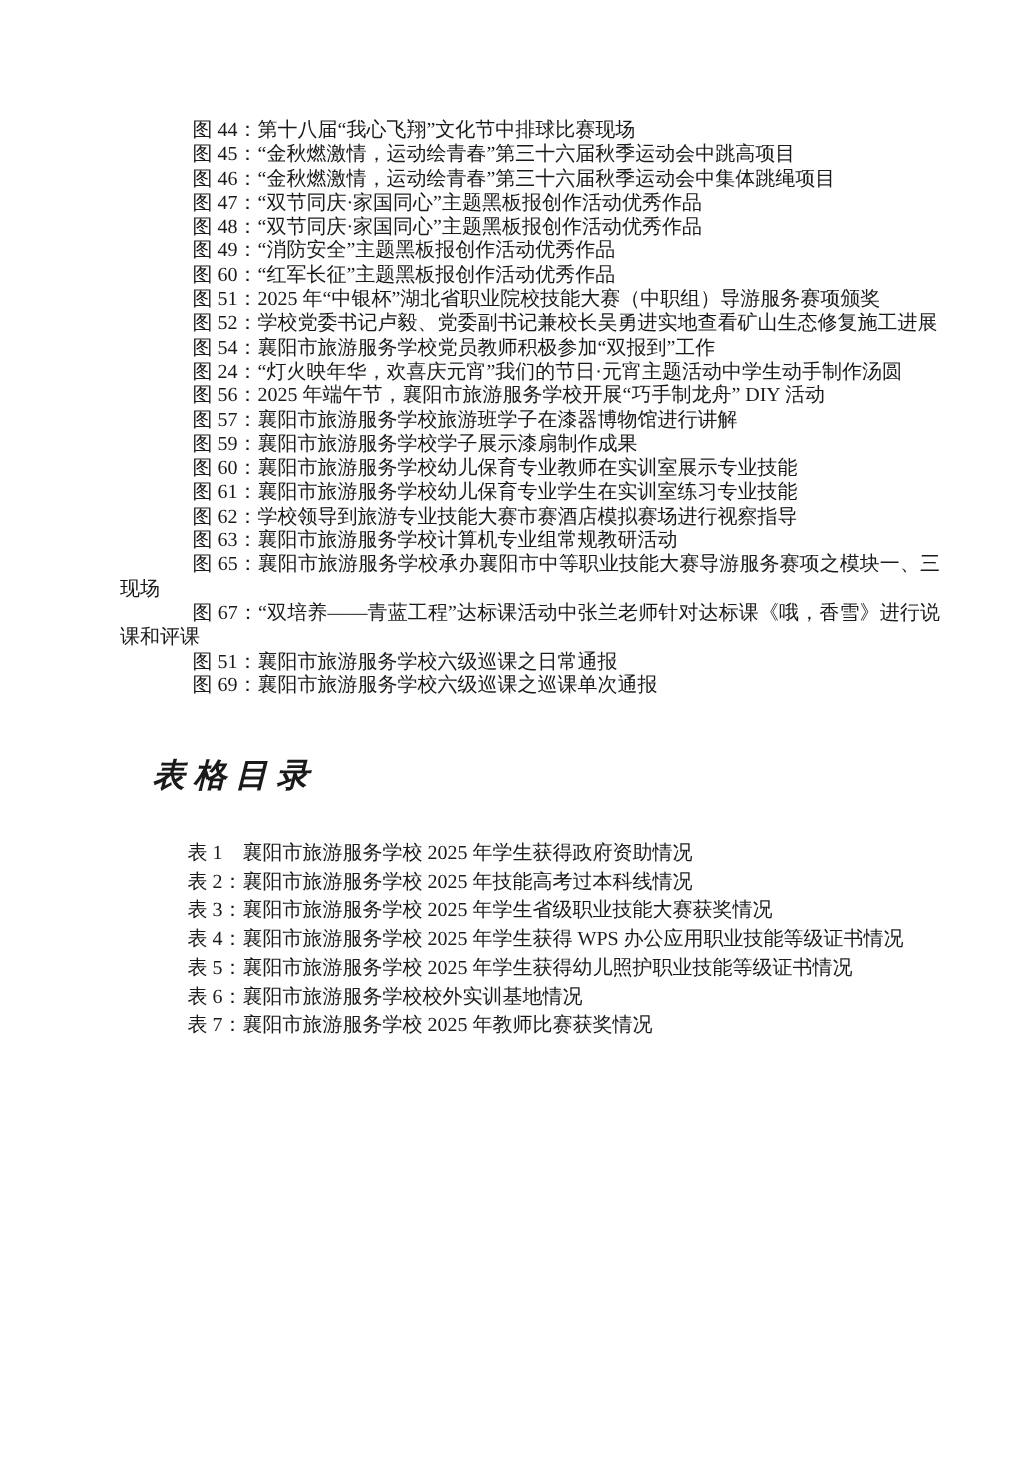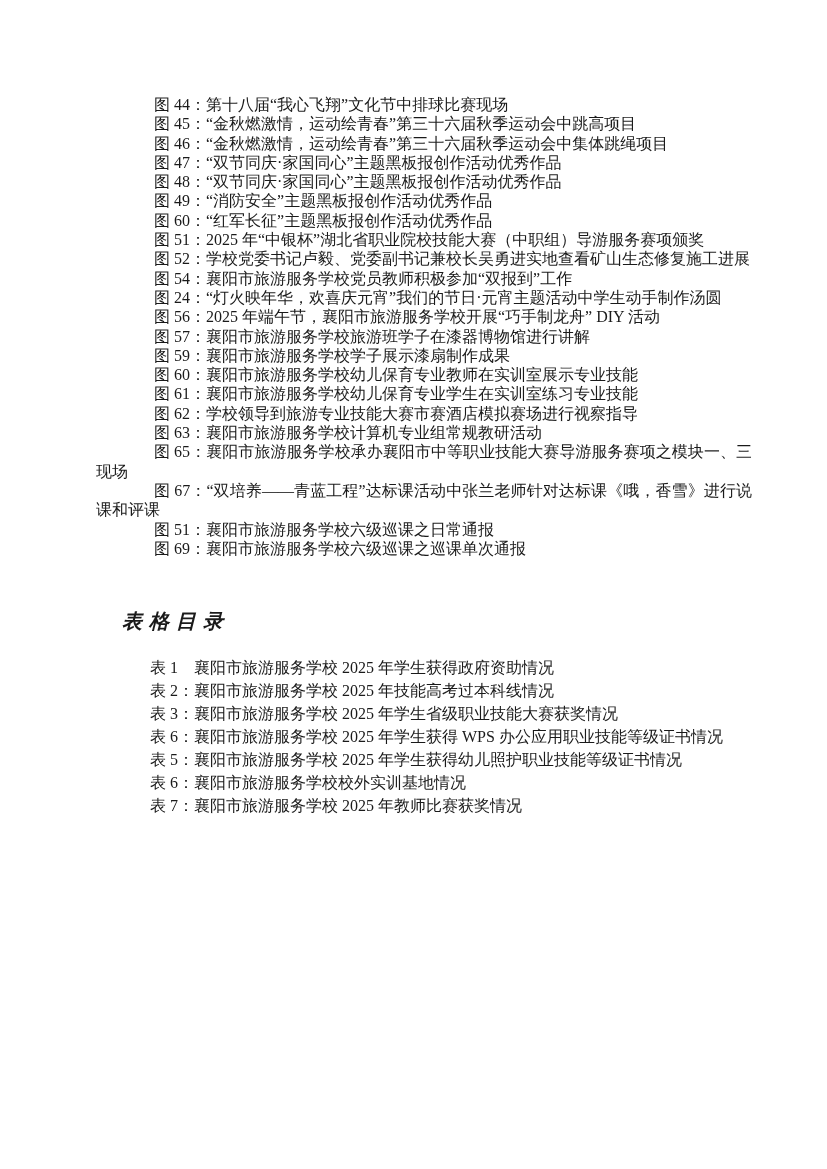--- a/index.html
+++ b/index.html
@@ -33,29 +33,29 @@
     margin: 0;
     font-size: 16px;
     line-height: 19.3px;
     text-indent: 58px;
     text-align: justify;
     letter-spacing: 0;
     word-break: break-all;
   }
   .tables-heading {
     margin: 47px 0 0 26px;
-    font-size: 20px;
+    font-size: 26px;
     line-height: 32px;
     font-weight: bold;
     font-style: italic;
     letter-spacing: 7px;
     font-family: "DejaVu Serif", serif;
   }
   .table-list {
-    margin-top: 20px;
+    margin-top: 35px;
   }
   .table-list p {
     margin: 0;
     font-size: 16px;
     line-height: 22.9px;
     text-indent: 54px;
     text-align: justify;
     word-break: break-all;
   }
 </style>
@@ -89,20 +89,20 @@
       <p>图 51：襄阳市旅游服务学校六级巡课之日常通报</p>
       <p>图 69：襄阳市旅游服务学校六级巡课之巡课单次通报</p>
     </div>
 
     <div class="tables-heading">表格目录</div>
 
     <div class="table-list">
       <p>表 1　襄阳市旅游服务学校 2025 年学生获得政府资助情况</p>
       <p>表 2：襄阳市旅游服务学校 2025 年技能高考过本科线情况</p>
       <p>表 3：襄阳市旅游服务学校 2025 年学生省级职业技能大赛获奖情况</p>
-      <p>表 6：襄阳市旅游服务学校 2025 年学生获得 WPS 办公应用职业技能等级证书情况</p>
+      <p>表 4：襄阳市旅游服务学校 2025 年学生获得 WPS 办公应用职业技能等级证书情况</p>
       <p>表 5：襄阳市旅游服务学校 2025 年学生获得幼儿照护职业技能等级证书情况</p>
       <p>表 6：襄阳市旅游服务学校校外实训基地情况</p>
       <p>表 7：襄阳市旅游服务学校 2025 年教师比赛获奖情况</p>
     </div>
 
   </div>
 </div>
 
 </body></html>

